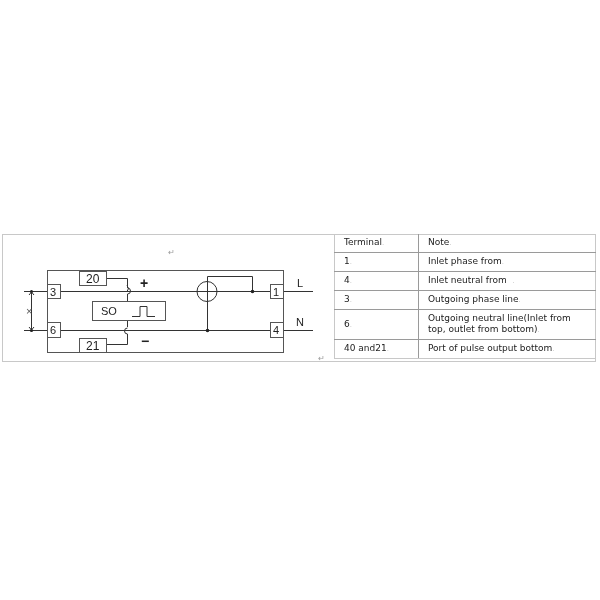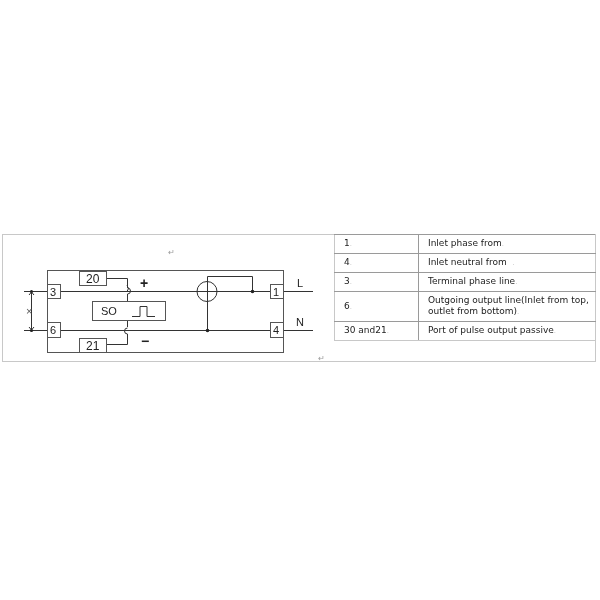--- a/index.html
+++ b/index.html
@@ -136,34 +136,38 @@
     <text x="140" y="288" font-size="14" font-weight="bold">+</text>
     <text x="141" y="346" font-size="14" font-weight="bold">−</text>
     <text x="26" y="315" font-size="11" fill="#555">×</text>
     <text x="168" y="255" font-size="8" fill="#999">↵</text>
     <text x="318" y="361" font-size="8" fill="#999">↵</text>
   </g>
 </svg>
 
 <table class="term-table">
   <tbody>
+      <tr class="hdr r-short">
+    <td class="c1"><span>Terminal</span><span class="mark">.</span></td>
+    <td class="c2"><span>Note</span><span class="mark">.</span></td>
+  </tr>
   <tr class="r-short">
     <td class="c1"><span>1</span><span class="mark">.</span></td>
     <td class="c2"><span>Inlet phase from</span><span class="mark">.</span></td>
   </tr>
   <tr class="r-short">
     <td class="c1"><span>4</span><span class="mark">.</span></td>
     <td class="c2"><span>Inlet neutral from</span>&nbsp; <span class="mark">.</span></td>
   </tr>
   <tr class="r-short">
     <td class="c1"><span>3</span><span class="mark">.</span></td>
-    <td class="c2"><span>Terminal phase line</span><span class="mark">.</span></td>
+    <td class="c2"><span>Outgoing phase line</span><span class="mark">.</span></td>
   </tr>
   <tr class="r-tall">
     <td class="c1"><span>6</span><span class="mark">.</span></td>
-    <td class="c2"><span>Outgoing output line(Inlet from top, outlet from bottom)</span><span class="mark">.</span></td>
+    <td class="c2"><span>Outgoing neutral line(Inlet from top, outlet from bottom)</span><span class="mark">.</span></td>
   </tr>
   <tr class="r-short last">
-    <td class="c1"><span>30 and21</span><span class="mark">.</span></td>
-    <td class="c2"><span>Port of pulse output passive</span><span class="mark">.</span></td>
+    <td class="c1"><span>40 and21</span><span class="mark">.</span></td>
+    <td class="c2"><span>Port of pulse output bottom</span><span class="mark">.</span></td>
   </tr>
 </tbody>
   </table>
 
 </body></html>

